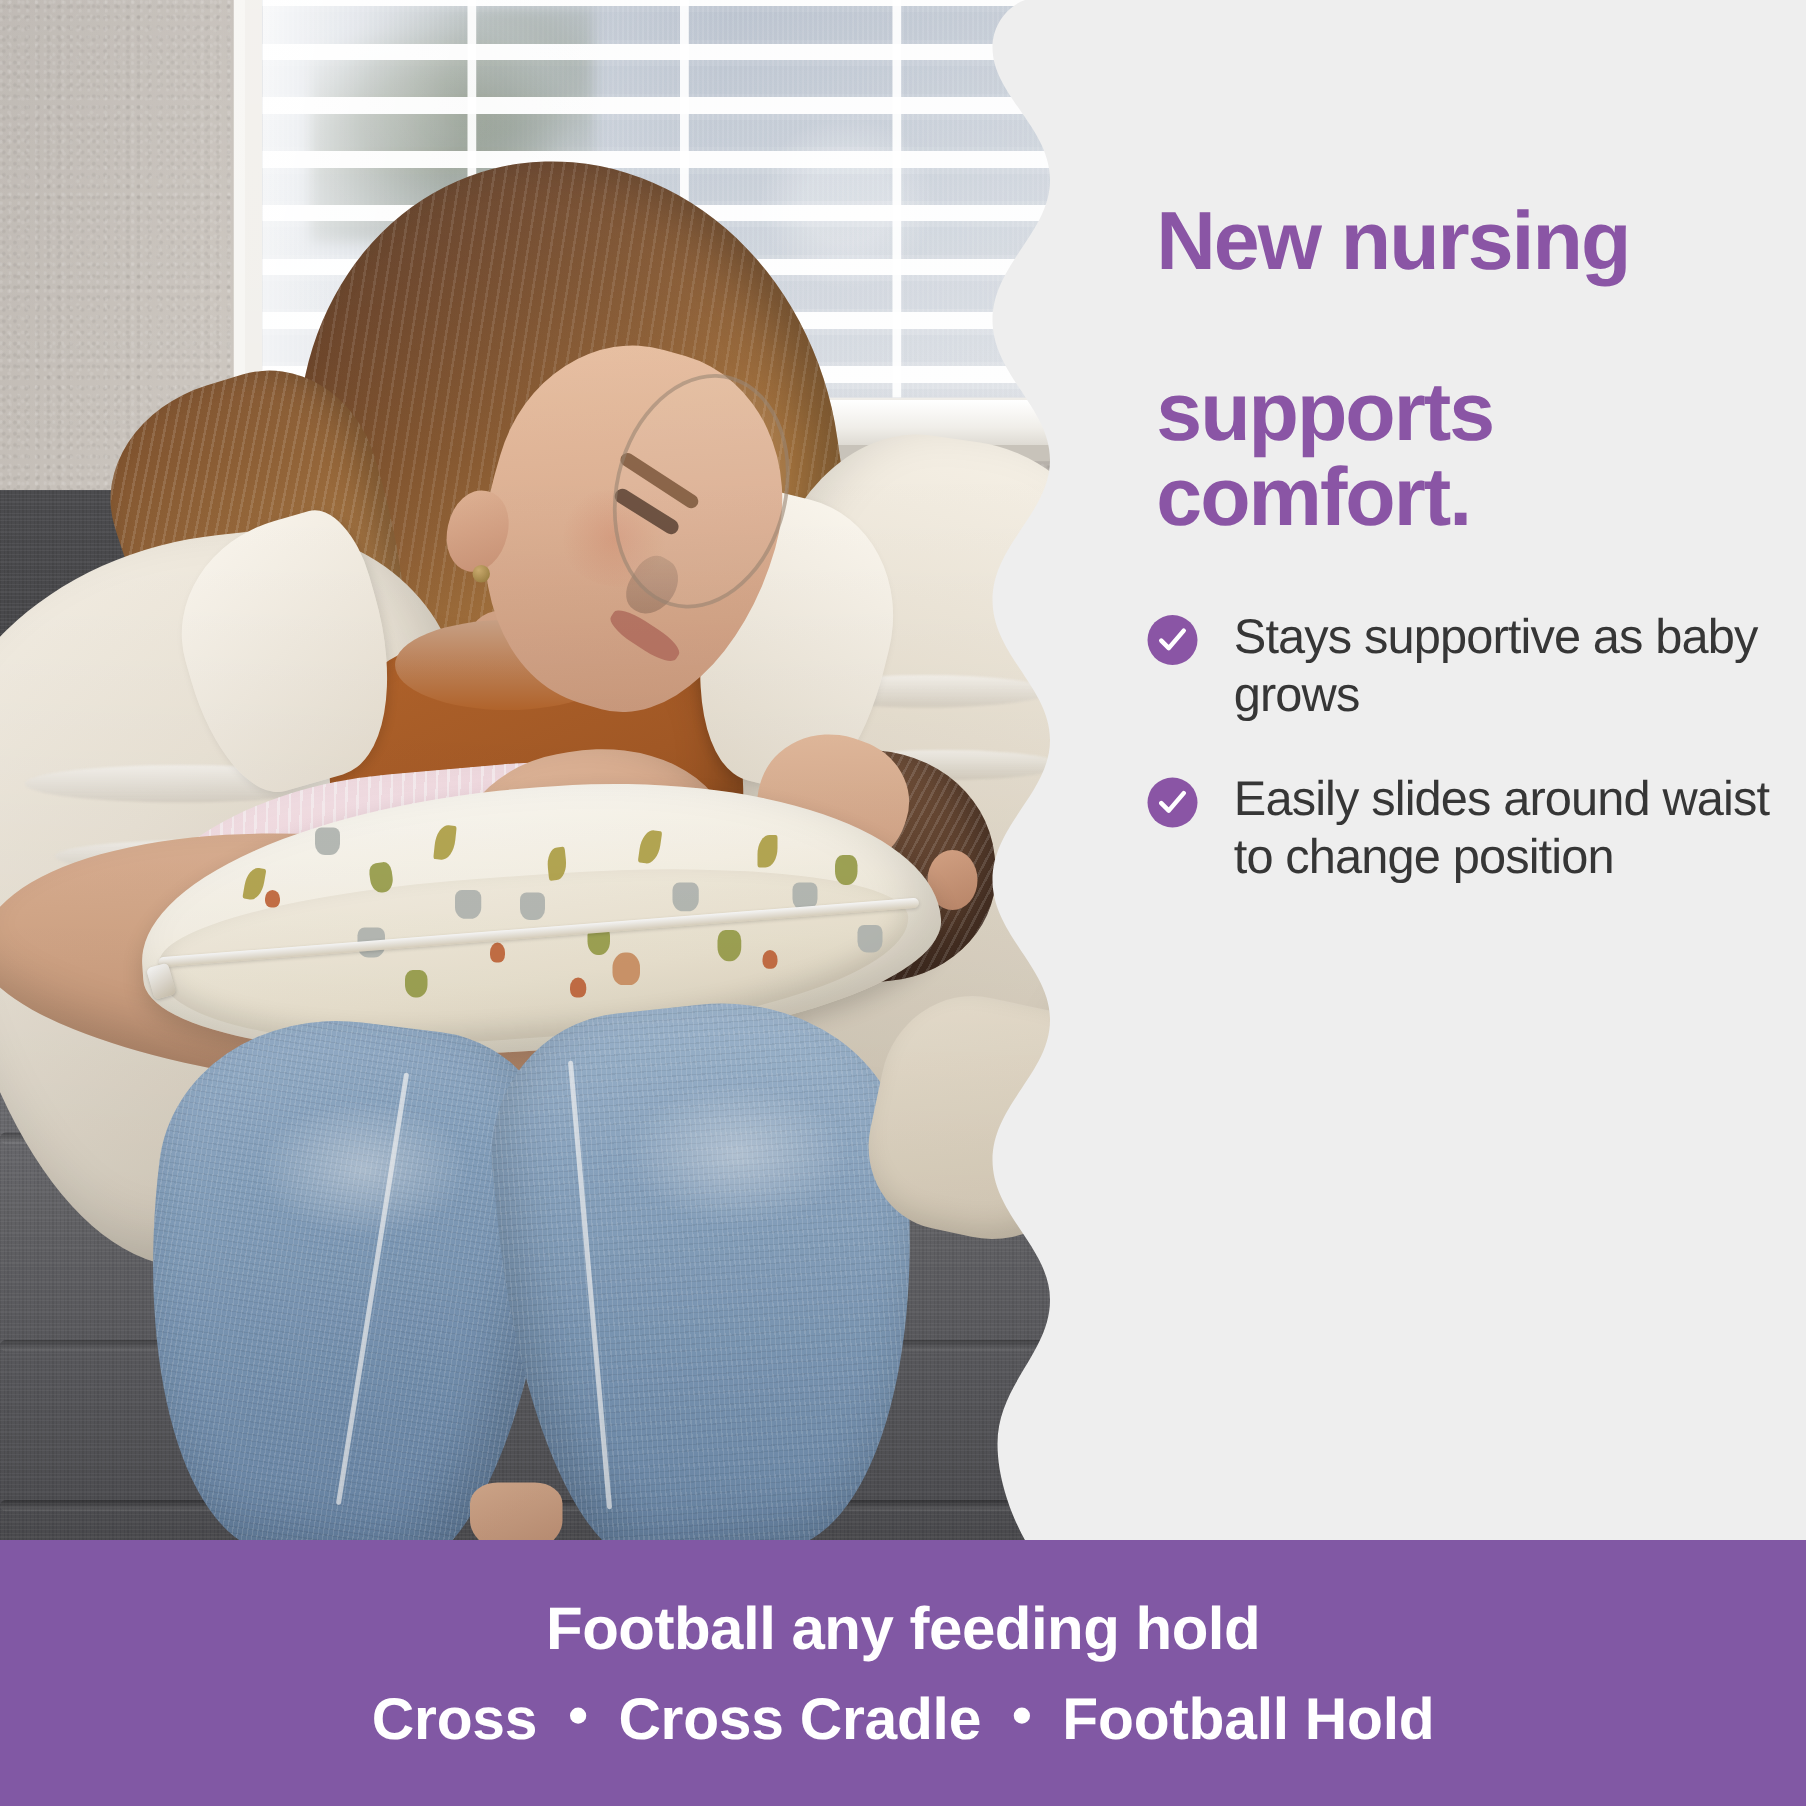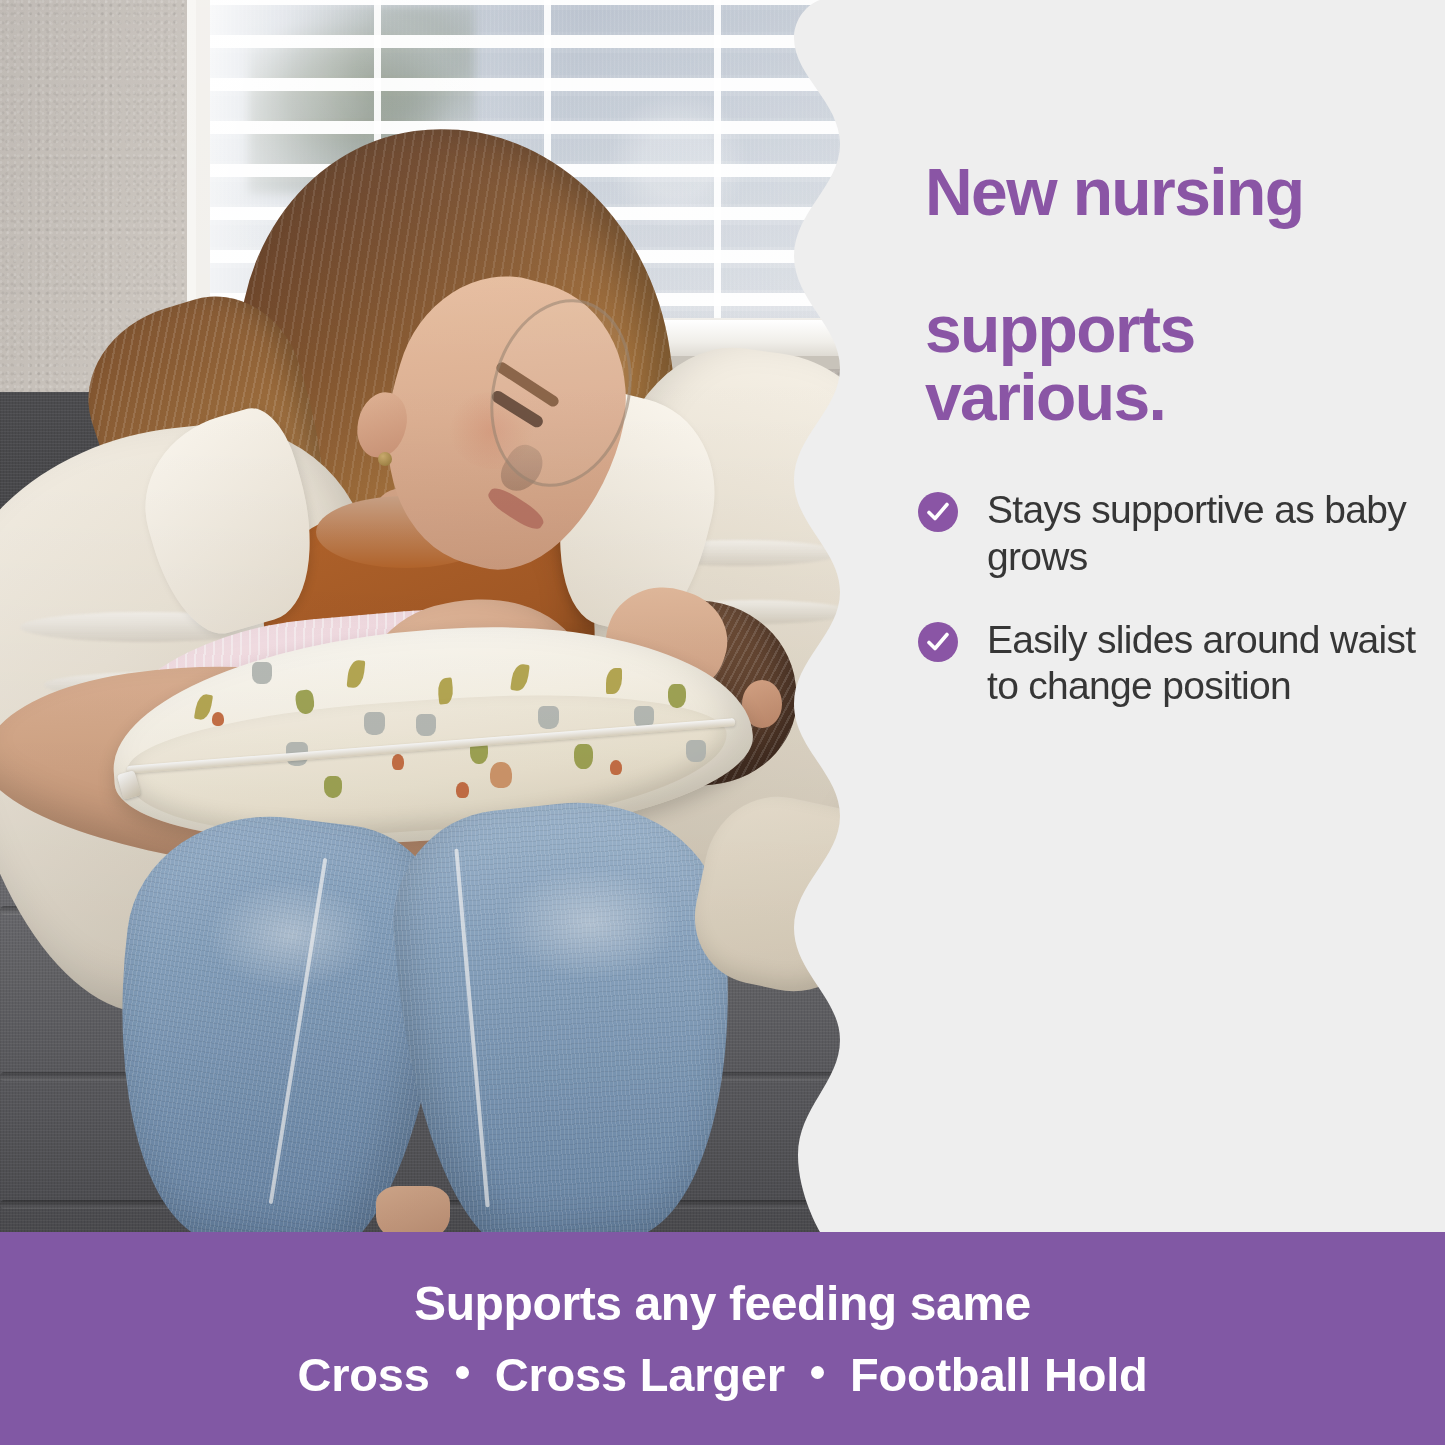--- a/index.html
+++ b/index.html
@@ -405,21 +405,21 @@
         C 104,18 118,4 130,0 Z"></path>
     </svg>
   </div>
 
   <div class="panel">
 
     <h1 class="headline">
       <span>New nursing</span><br>
       <br>
       <span>supports</span><br>
-      <span>various.</span>
+      <span>comfort.</span>
     </h1>
 
     <ul class="bullets" style="list-style:none;margin:0;padding:0;">
       <li class="bullet">
         <span class="check">
           <svg width="22" height="20" viewBox="0 0 22 20">
               <path d="M2 10.5 L8 16.5 L20 2.5" stroke="#ffffff" stroke-width="3.6" fill="none" stroke-linecap="round" stroke-linejoin="round"></path>
             </svg>
         </span>
         <span class="btext">Stays supportive as baby grows</span>
@@ -429,23 +429,23 @@
           <svg width="22" height="20" viewBox="0 0 22 20">
               <path d="M2 10.5 L8 16.5 L20 2.5" stroke="#ffffff" stroke-width="3.6" fill="none" stroke-linecap="round" stroke-linejoin="round"></path>
             </svg>
         </span>
         <span class="btext">Easily slides around waist to change position</span>
       </li>
     </ul>
   </div>
 
   <div class="banner">
-    <div class="banner-title">Supports any feeding same</div>
+    <div class="banner-title">Football any feeding hold</div>
     <div class="banner-sub">
       <span>Cross</span>
       <span class="dot"></span>
-      <span>Cross Larger</span>
+      <span>Cross Cradle</span>
       <span class="dot"></span>
       <span>Football Hold</span>
     </div>
   </div>
 
 </div>
 
 </body></html>

